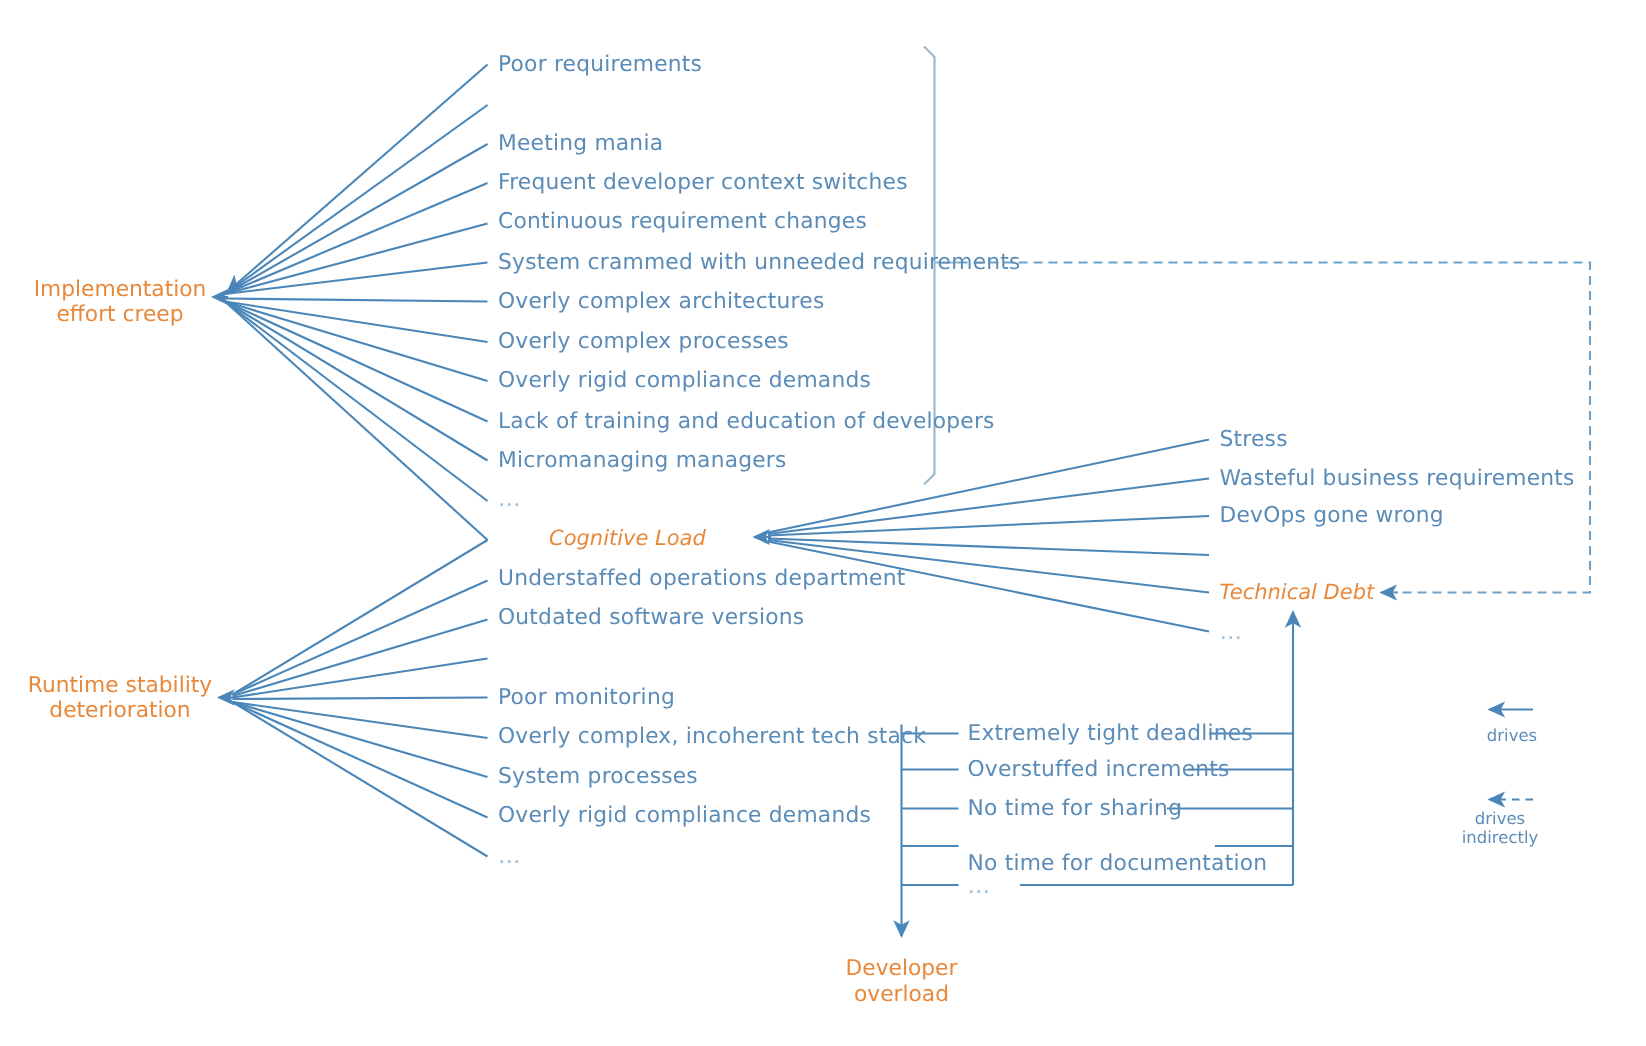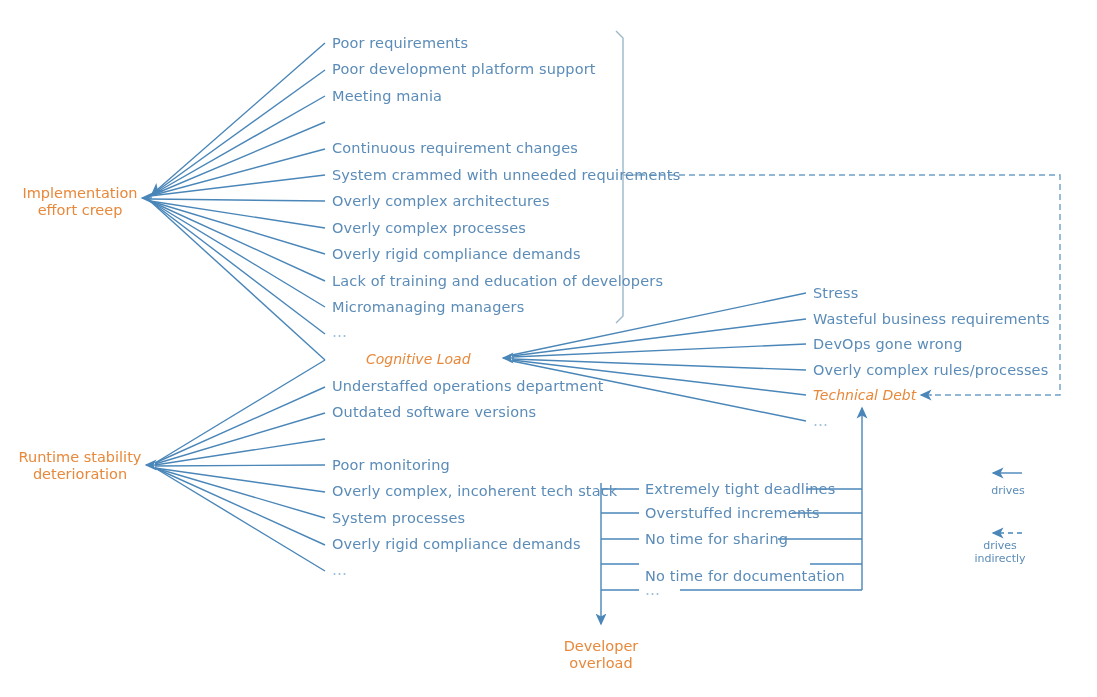--- a/index.html
+++ b/index.html
@@ -108,43 +108,42 @@
   <div class="node it" style="left:366px;top:351px;">
     <span>Cognitive Load</span>
   </div>
 
   <div class="node" style="left:561px;top:638px;width:80px;">
     <div>Developer</div>
     <div>overload</div>
   </div>
 
   <div class="lbl" style="left:332px;top:35px;">Poor requirements</div>
-  <div class="lbl" style="left:332px;top:61px;">Poor development platform support</div>
   <div class="lbl" style="left:332px;top:88px;">Meeting mania</div>
+  <div class="lbl" style="left:332px;top:114px;">Frequent developer context switches</div>
   <div class="lbl" style="left:332px;top:140px;">Continuous requirement changes</div>
   <div class="lbl" style="left:332px;top:167px;">System crammed with unneeded requirements</div>
   <div class="lbl" style="left:332px;top:193px;">Overly complex architectures</div>
   <div class="lbl" style="left:332px;top:220px;">Overly complex processes</div>
   <div class="lbl" style="left:332px;top:246px;">Overly rigid compliance demands</div>
   <div class="lbl" style="left:332px;top:273px;">Lack of training and education of developers</div>
   <div class="lbl" style="left:332px;top:299px;">Micromanaging managers</div>
   <div class="dots" style="left:332px;top:323px;">…</div>
 
   <div class="lbl" style="left:332px;top:378px;">Understaffed operations department</div>
   <div class="lbl" style="left:332px;top:404px;">Outdated software versions</div>
   <div class="lbl" style="left:332px;top:457px;">Poor monitoring</div>
   <div class="lbl" style="left:332px;top:483px;">Overly complex, incoherent tech stack</div>
   <div class="lbl" style="left:332px;top:510px;">System processes</div>
   <div class="lbl" style="left:332px;top:536px;">Overly rigid compliance demands</div>
   <div class="dots" style="left:332px;top:561px;">…</div>
 
   <div class="lbl" style="left:813px;top:285px;">Stress</div>
   <div class="lbl" style="left:813px;top:311px;">Wasteful business requirements</div>
   <div class="lbl" style="left:813px;top:336px;">DevOps gone wrong</div>
-  <div class="lbl" style="left:813px;top:362px;">Overly complex rules/processes</div>
   <div class="node it" style="left:813px;top:387px;">
     <span>Technical Debt</span>
   </div>
   <div class="dots" style="left:813px;top:412px;">…</div>
 
   <div class="lbl" style="left:645px;top:481px;">Extremely tight deadlines</div>
   <div class="lbl" style="left:645px;top:505px;">Overstuffed increments</div>
   <div class="lbl" style="left:645px;top:531px;">No time for sharing</div>
   <div class="lbl" style="left:645px;top:568px;">No time for documentation</div>
   <div class="dots" style="left:645px;top:581px;">…</div>

